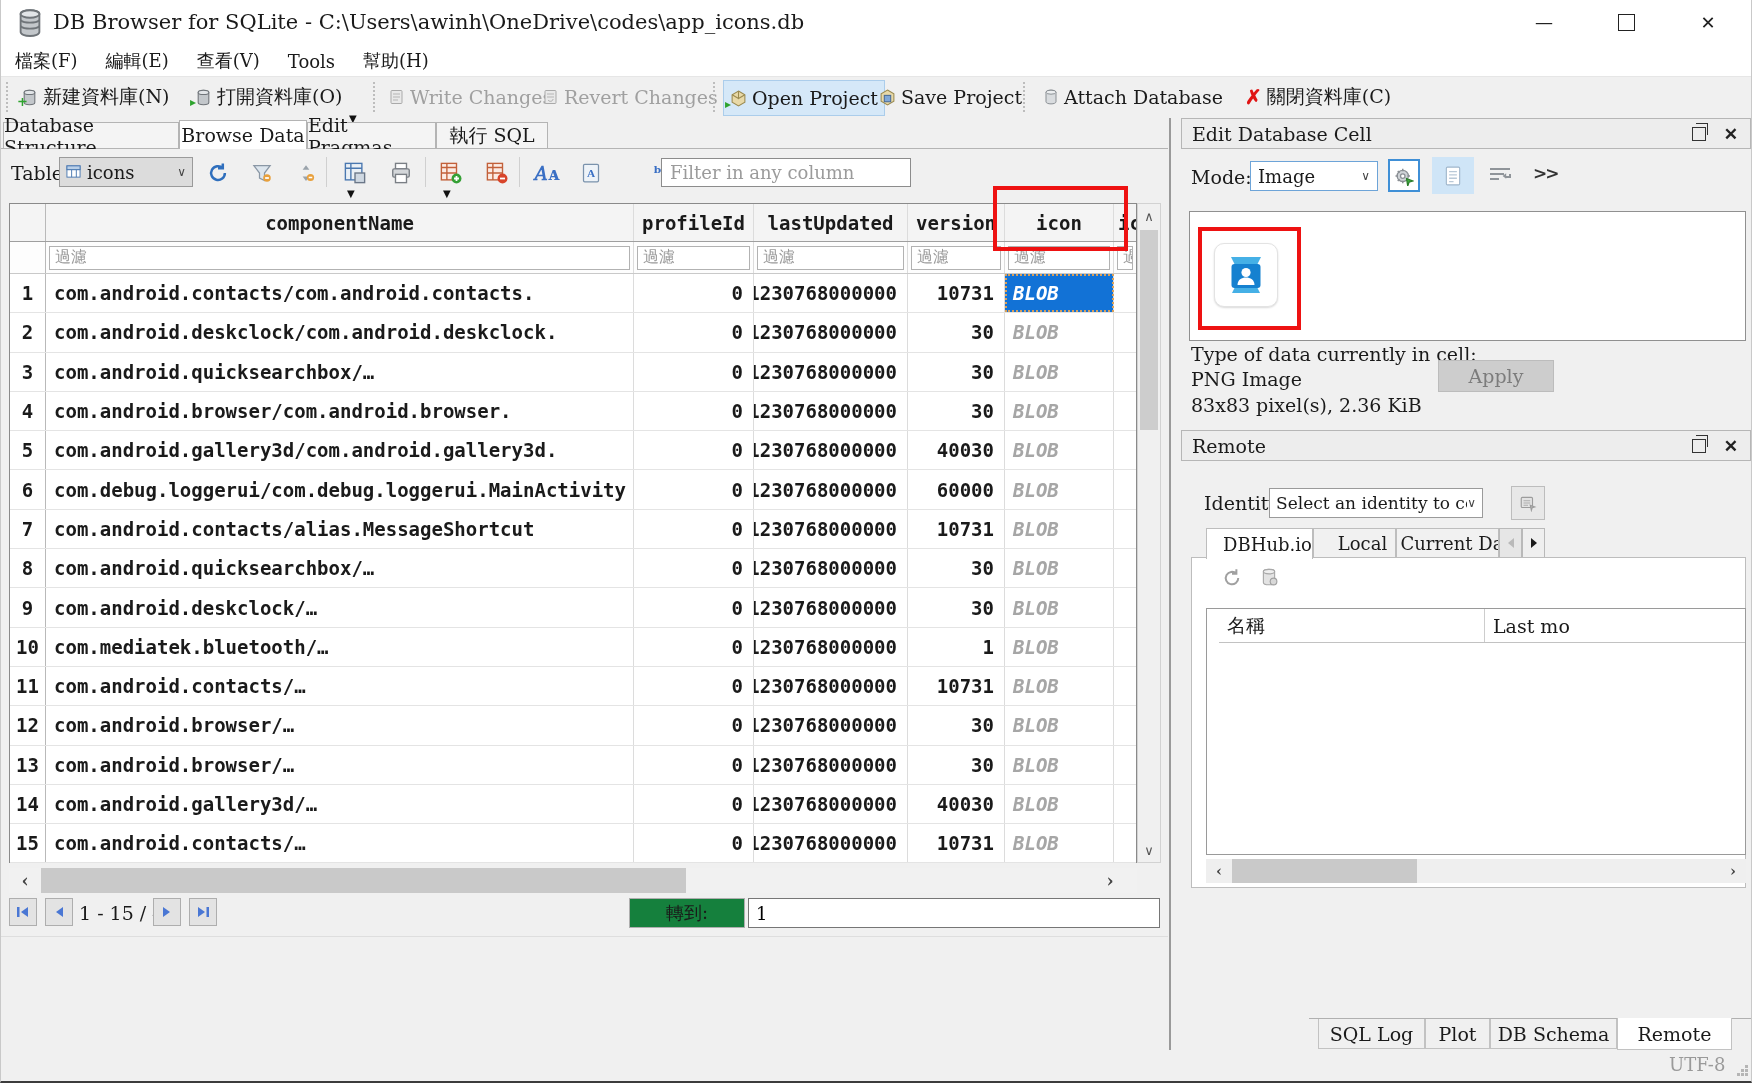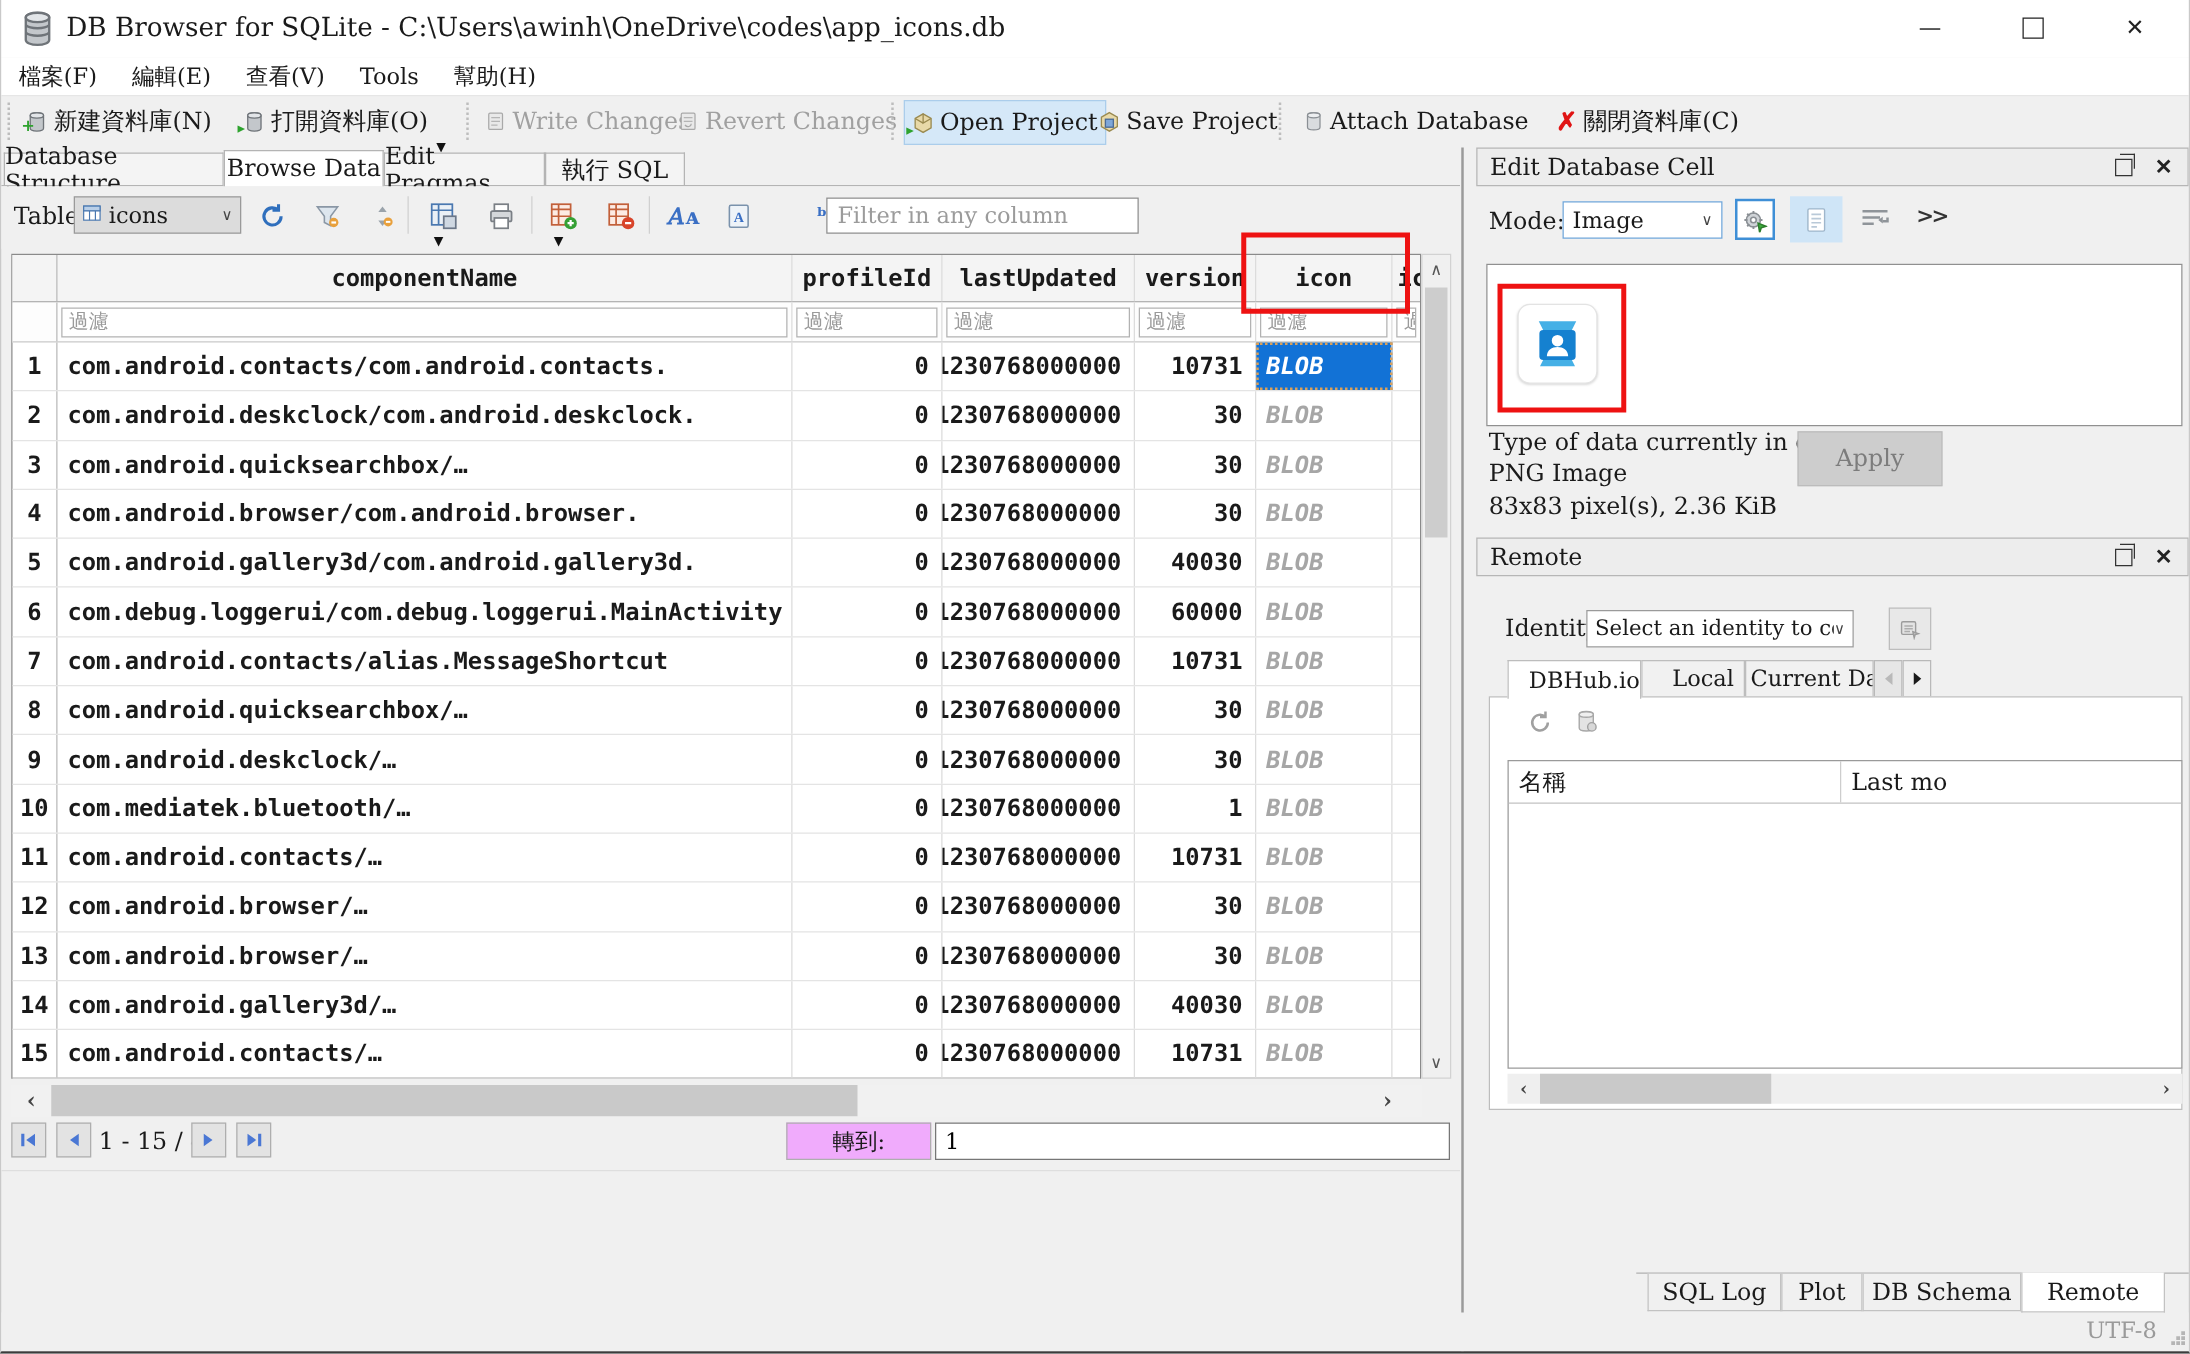--- a/index.html
+++ b/index.html
@@ -80,21 +80,21 @@
   .sarrow{position:absolute;left:0;width:22px;height:24px;display:flex;align-items:center;justify-content:center;color:#555;font-size:13px;}
   .hscroll{position:absolute;left:8px;top:868px;width:1128px;height:25px;background:#f1f1f1;}
   .hthumb{position:absolute;left:32px;top:0;width:645px;height:25px;background:#c9c9c9;}
   .harrow{position:absolute;top:0;width:32px;height:25px;display:flex;align-items:center;justify-content:center;color:#444;font-size:18px;font-weight:bold;}
 
   
   .navrow{position:absolute;left:0;top:896px;width:1167px;height:40px;background:#f0f0f0;border-bottom:1px solid #dedede;}
   .nbtn{position:absolute;top:2px;width:28px;height:28px;background:#e3e3e3;border:1px solid #aeaeae;box-sizing:border-box;
     display:flex;align-items:center;justify-content:center;}
   .range-label{position:absolute;left:78px;top:6px;font-size:19px;white-space:nowrap;}
-  .goto-btn{position:absolute;left:628px;top:2px;width:116px;height:30px;background:#f0abfc;border:1px solid #aeaeae;box-sizing:border-box;
+  .goto-btn{position:absolute;left:628px;top:2px;width:116px;height:30px;background:#15803d;border:1px solid #aeaeae;box-sizing:border-box;
     display:flex;align-items:center;justify-content:center;font-size:18px;}
   .goto-input{position:absolute;left:747px;top:2px;width:412px;height:30px;border:1px solid #767676;background:#fff;box-sizing:border-box;
     font-size:18px;font-family:"DejaVu Serif","Liberation Serif",serif;padding:0 7px;}
 
   
   .splitter{position:absolute;left:1168px;top:118px;width:2px;height:965px;background:#9a9a9a;}
   .panel-title{position:absolute;left:1180px;width:570px;height:31px;background:#ededed;border:1px solid #b6b6b6;box-sizing:border-box;
     display:flex;align-items:center;font-size:19px;padding-left:10px;}
   .pt-icons{margin-left:auto;display:flex;align-items:center;gap:18px;padding-right:12px;}
   .float-ic{width:12px;height:12px;border:1.5px solid #333;position:relative;background:#ededed;}
@@ -111,37 +111,37 @@
   .ovf-btn{position:absolute;left:1532px;top:163px;font-size:17px;font-weight:bold;color:#333;letter-spacing:-2px;}
 
   .preview-box{position:absolute;left:1188px;top:211px;width:557px;height:130px;background:#fff;border:1px solid #909090;box-sizing:border-box;}
   .contact-card{position:absolute;left:1213px;top:243px;width:62px;height:62px;background:#fff;border:1px solid #e3e3e3;border-radius:10px;
     box-shadow:0 1px 2px rgba(0,0,0,.15);display:flex;align-items:center;justify-content:center;}
   .redrect{position:absolute;border:4px solid #ee1212;z-index:8;}
   .rr-header{left:992px;top:186px;width:127px;height:57px;}
   .rr-image{left:1197px;top:227px;width:95px;height:95px;}
 
   .cellinfo{position:absolute;left:1190px;font-size:19px;white-space:nowrap;}
-  .apply-btn{position:absolute;left:1437px;top:345px;width:116px;height:44px;background:#cdcdcd;border:1px solid #bcbcbc;box-sizing:border-box;
+  .apply-btn{position:absolute;left:1437px;top:360px;width:116px;height:32px;background:#cdcdcd;border:1px solid #bcbcbc;box-sizing:border-box;
     display:flex;align-items:center;justify-content:center;font-size:19px;color:#7c7c7c;}
 
   .id-label{position:absolute;left:1203px;top:492px;font-size:19px;}
   .id-combo{position:absolute;left:1268px;top:488px;width:214px;height:30px;border:1px solid #9a9a9a;background:#fff;
     display:flex;align-items:center;font-size:17px;padding:0 6px;box-sizing:border-box;overflow:hidden;white-space:nowrap;}
   .id-btn{position:absolute;left:1510px;top:486px;width:34px;height:34px;background:#e8e8e8;border:1px solid #bdbdbd;box-sizing:border-box;
     display:flex;align-items:center;justify-content:center;}
 
   .rtab{position:absolute;top:528px;height:30px;background:#f1f1f1;border:1px solid #bdbdbd;border-bottom:none;box-sizing:border-box;
     display:flex;align-items:center;justify-content:center;font-size:18px;overflow:hidden;white-space:nowrap;padding-left:16px;}
   .rtab.active{background:#fff;height:31px;z-index:3;}
   .spin{position:absolute;top:528px;width:23px;height:30px;background:#e6e6e6;border:1px solid #b9b9b9;box-sizing:border-box;
     display:flex;align-items:center;justify-content:center;font-size:12px;}
   .remote-body{position:absolute;left:1190px;top:557px;width:555px;height:331px;background:#fff;border:1px solid #bdbdbd;box-sizing:border-box;}
   .rb-icon{position:absolute;top:10px;color:#9a9a9a;}
-  .rtable{position:absolute;left:14px;top:50px;width:540px;height:247px;border:1px solid #9a9a9a;background:#fff;box-sizing:border-box;}
+  .rtable{position:absolute;left:14px;top:50px;width:540px;height:247px;border:1px solid #9a9a9a;background:#fff;box-sizing:border-box;padding-left:12px;}
   .rt-head{display:flex;height:33px;border-bottom:1px solid #c2c2c2;font-size:19px;align-items:center;}
   .rt-col1{width:266px;padding-left:8px;border-right:1px solid #cdcdcd;box-sizing:border-box;height:100%;display:flex;align-items:center;}
   .rt-col2{flex:1;padding-left:8px;overflow:hidden;white-space:nowrap;}
   .rhscroll{position:absolute;left:14px;top:301px;width:540px;height:24px;background:#efefef;}
   .rhthumb{position:absolute;left:26px;top:0;width:185px;height:24px;background:#c9c9c9;}
   .rharrow{position:absolute;top:0;width:26px;height:24px;display:flex;align-items:center;justify-content:center;color:#444;font-size:15px;font-weight:bold;}
 
   .docktabs-line{position:absolute;left:1308px;top:1018px;width:444px;height:1px;background:#b0b0b0;}
   .dtab{position:absolute;top:1019px;height:30px;background:#f0f0f0;border:1px solid #c2c2c2;border-top:none;box-sizing:border-box;
     display:flex;align-items:center;justify-content:center;font-size:19px;}

